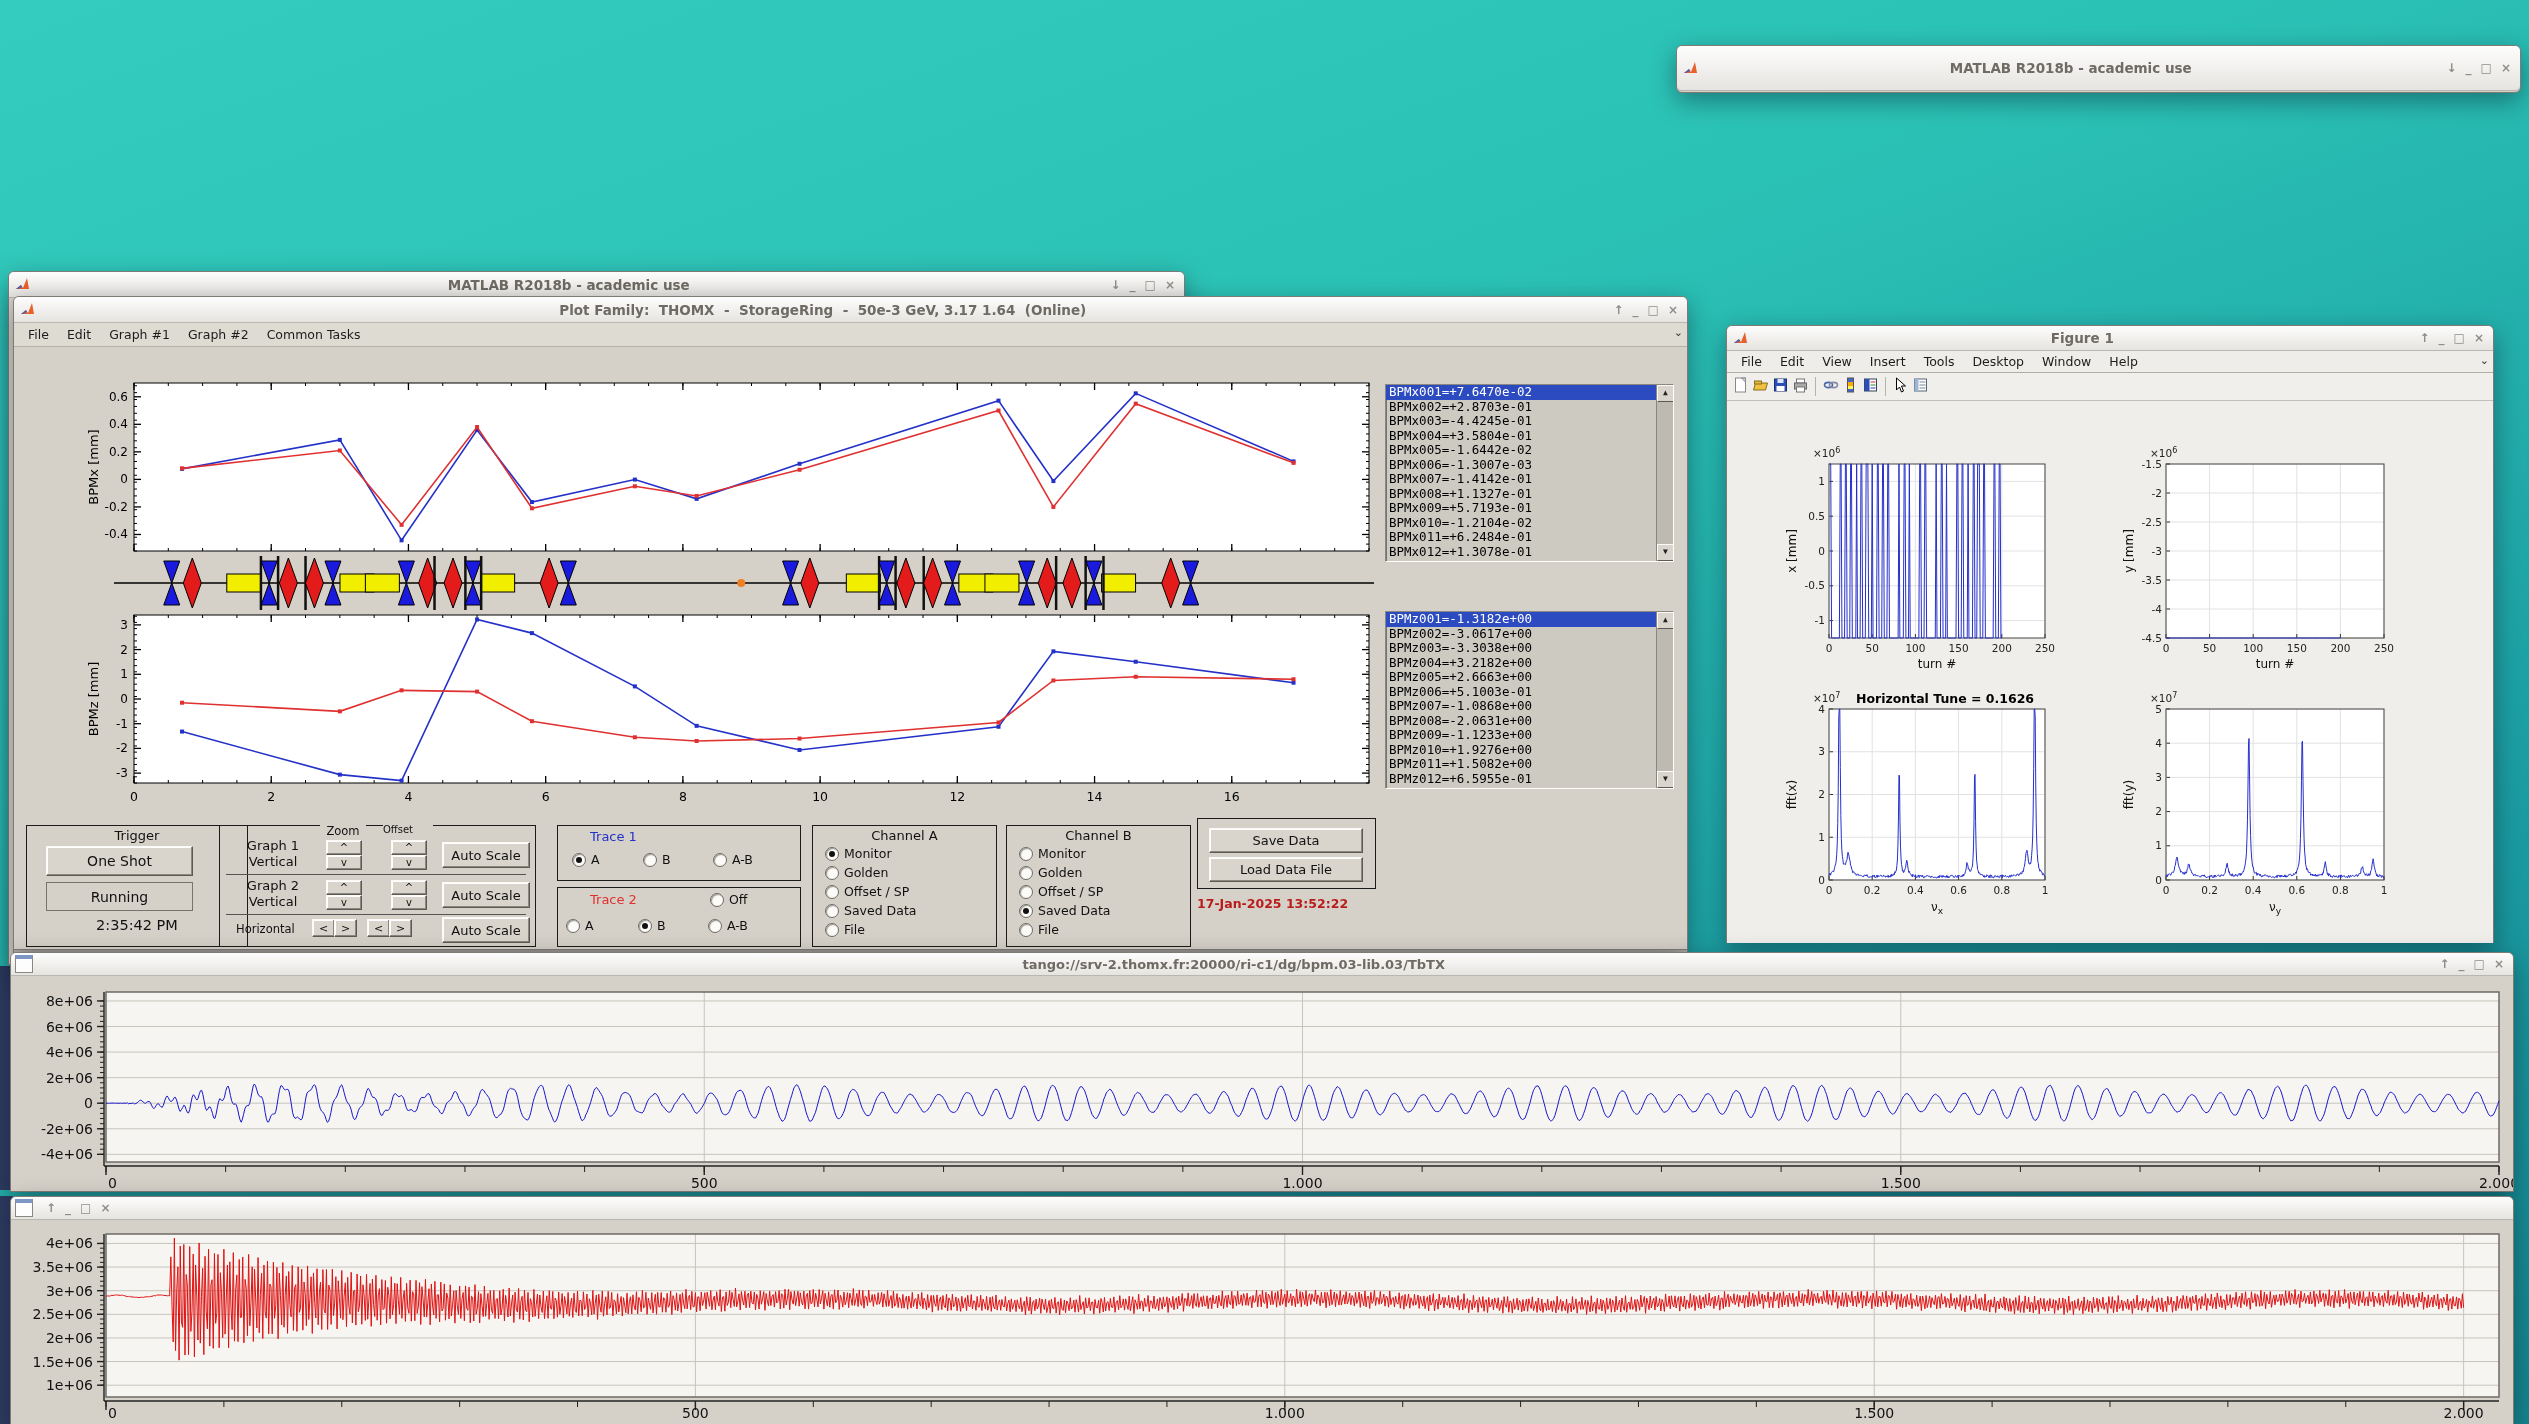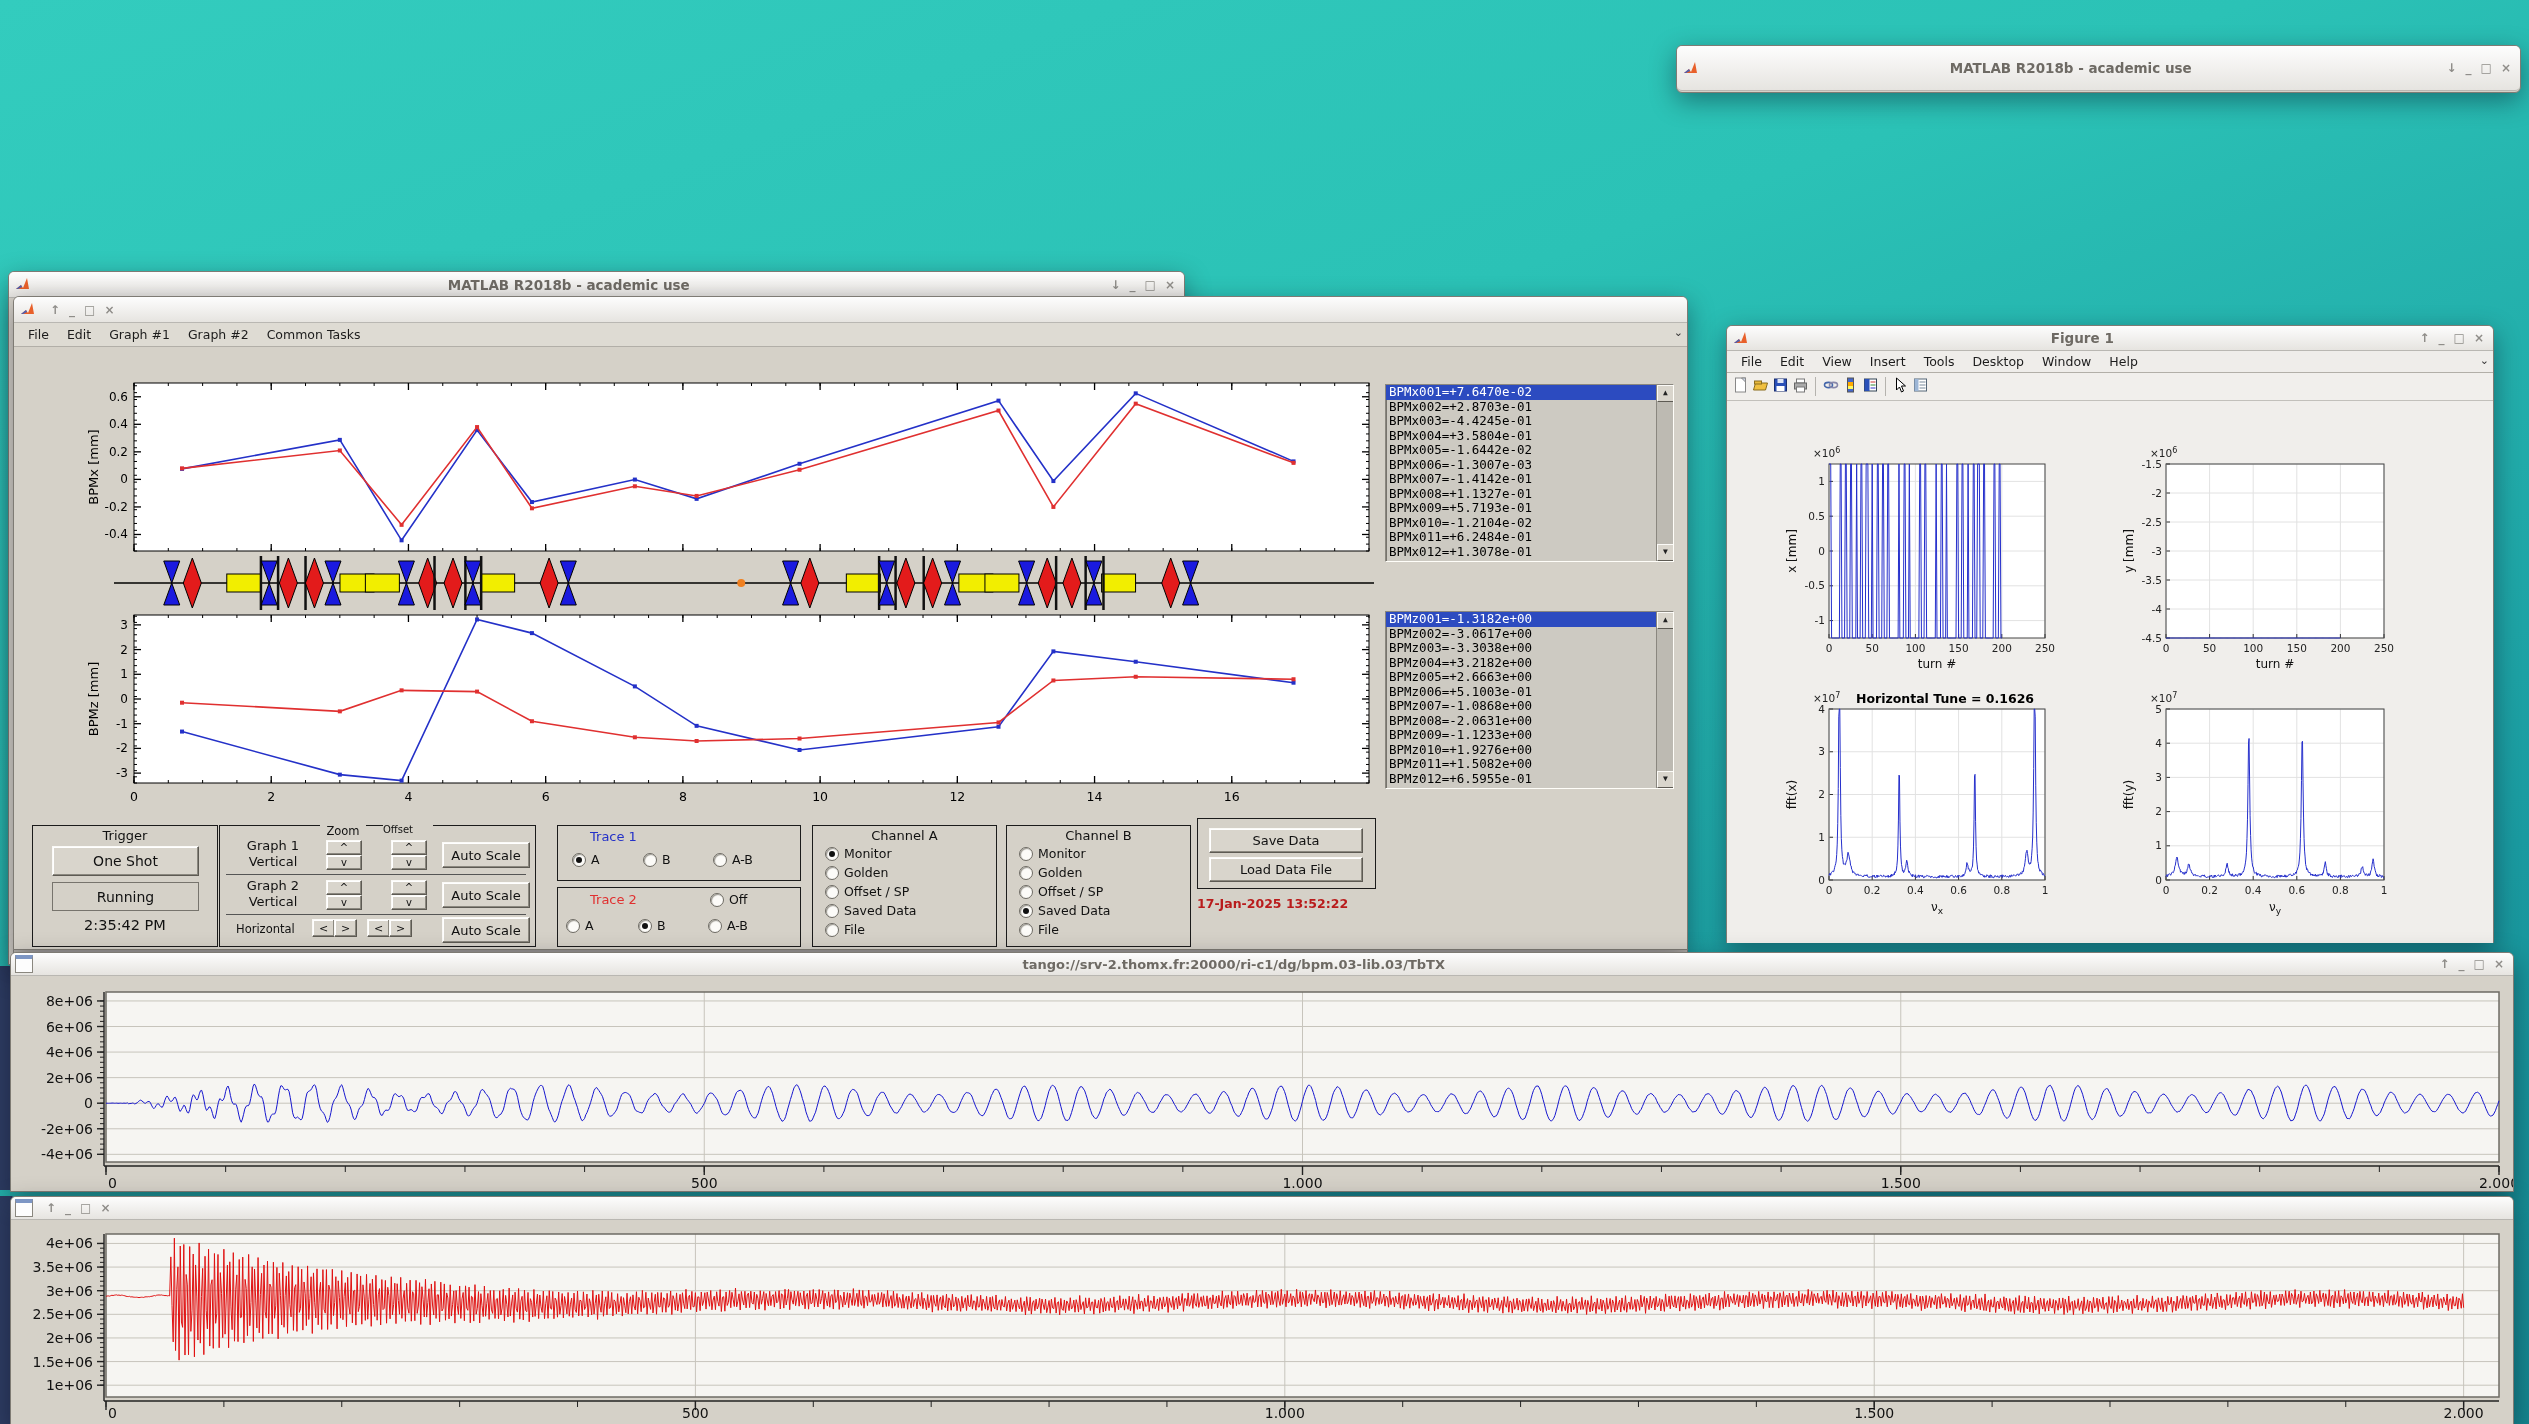--- a/index.html
+++ b/index.html
@@ -103,20 +103,21 @@
   <div style="position:absolute;left:13px;top:948px;width:1673px;height:10px;background:#c8c4ba;border:1px solid #8d8a83;"></div>
 
   <div class="window" style="left:13px;top:296px;width:1673px;height:652px;">
     <div class="titlebar">
       <span class="ml-icon">
         <svg width="17" height="17" viewBox="0 0 17 17">
             <polygon points="2,13 7,9 9,12 13,2 15,13" fill="#e8602a"></polygon>
             <polygon points="2,13 7,9 8,11 4,13" fill="#4a5fb4"></polygon>
           </svg>
       </span>
+      <span class="title">Plot Family:  THOMX  -  StorageRing  -  50e-3 GeV, 3.17 1.64  (Online)</span>
       <span class="win-controls">
         <span>↑</span>
         <span>_</span>
         <span>□</span>
         <span>×</span>
       </span>
     </div>
     <div class="menubar" id="pf-menubar">
       <span class="mi">File</span>
         <span class="mi">Edit</span>
@@ -610,21 +611,21 @@
           <div class="li">BPMz009=-1.1233e+00</div>
           <div class="li">BPMz010=+1.9276e+00</div>
           <div class="li">BPMz011=+1.5082e+00</div>
           <div class="li">BPMz012=+6.5955e-01</div>
           <div class="sbar">
             <div class="sbtn" style="top:0">▲</div>
             <div class="sbtn" style="bottom:0;top:auto">▼</div>
           </div>
         </div>
 
-      <div class="groupbox" style="left:18px;top:478px;width:184px;height:120px;">
+      <div class="groupbox" style="left:12px;top:478px;width:184px;height:120px;padding-left:36px;">
         <div class="glabel" style="left:0;right:0;top:2px;text-align:center;">Trigger</div>
         <div class="btn3d" style="left:19px;top:20px;width:145px;height:28px;font-size:14px;">One Shot</div>
         <div class="btn-flat" style="left:19px;top:56px;width:145px;height:27px;font-size:14px;">Running</div>
         <div class="glabel" style="left:0;right:0;top:91px;text-align:center;font-size:14.5px;">2:35:42 PM</div>
       </div>
 
       <div class="groupbox" id="graph-ctl" style="left:205px;top:478px;width:315px;height:120px;">
           <div class="glabel" style="left: 100px; top: -2px; width: 46px; text-align: center; font-size: 11.5px; background: rgb(213, 209, 200);">Zoom</div>
           <div class="glabel" style="left: 163px; top: -2px; width: 50px; text-align: left; font-size: 10px; background: rgb(213, 209, 200);">Offset</div>
           <div class="glabel" style="left: 14px; top: 12px; width: 78px; text-align: center; white-space: pre-line; line-height: 16px;">Graph 1

